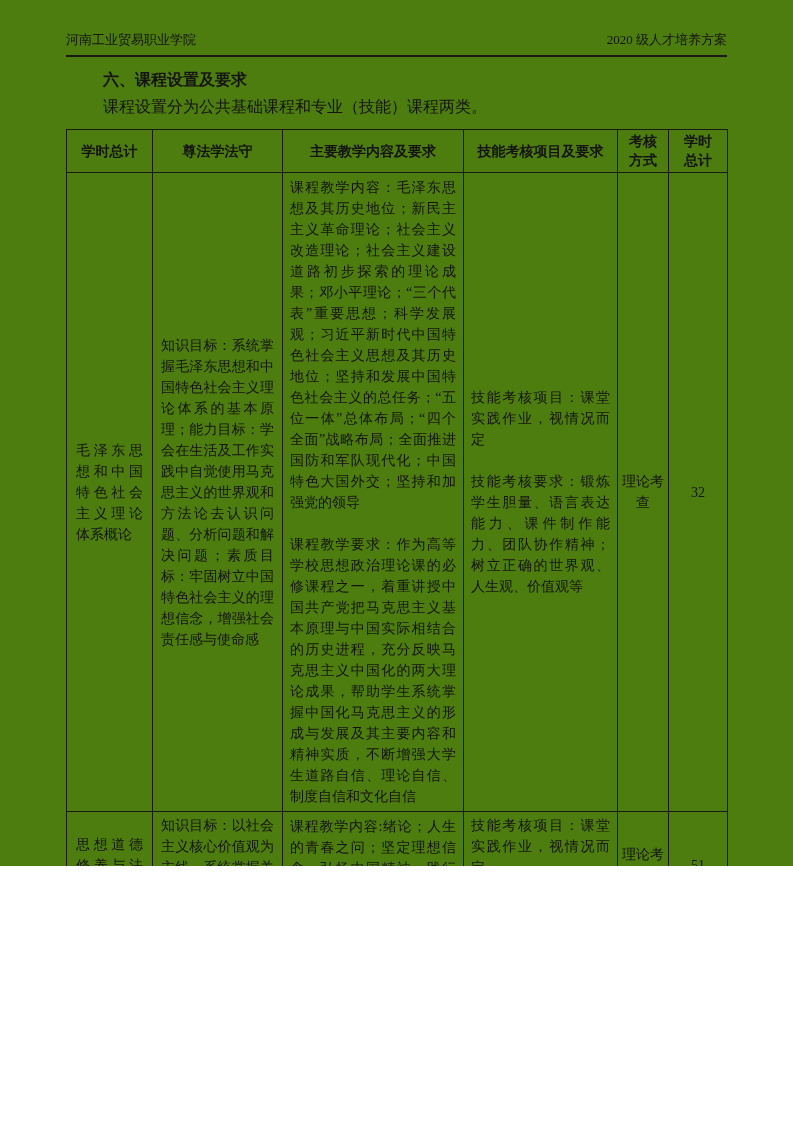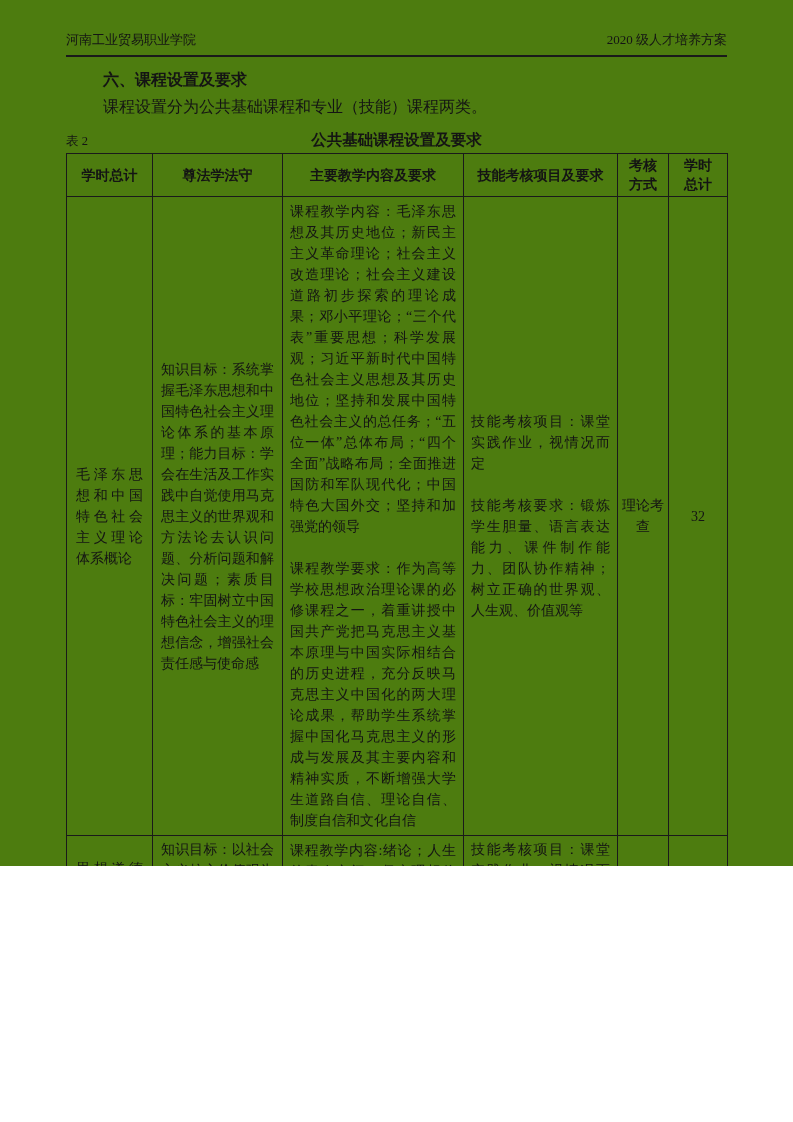--- a/index.html
+++ b/index.html
@@ -125,24 +125,20 @@
     <span>河南工业贸易职业学院</span>
     <span>2020 级人才培养方案</span>
   </div>
 
 
   <div class="sec-heading">六、课程设置及要求</div>
 
   <p class="sec-body">课程设置分为公共基础课程和专业（技能）课程两类。</p>
 
 
-  <div class="table-caption">
-    <span class="cap-label">表 2</span>
-    <span class="cap-title">公共基础课程设置及要求</span>
-  </div>
 
   <table class="course-table">
     <colgroup>
       <col style="width:86px">
         <col style="width:130px">
         <col style="width:181px">
       <col style="width:154px">
         <col style="width:51px">
         <col style="width:59px">
     </colgroup>

